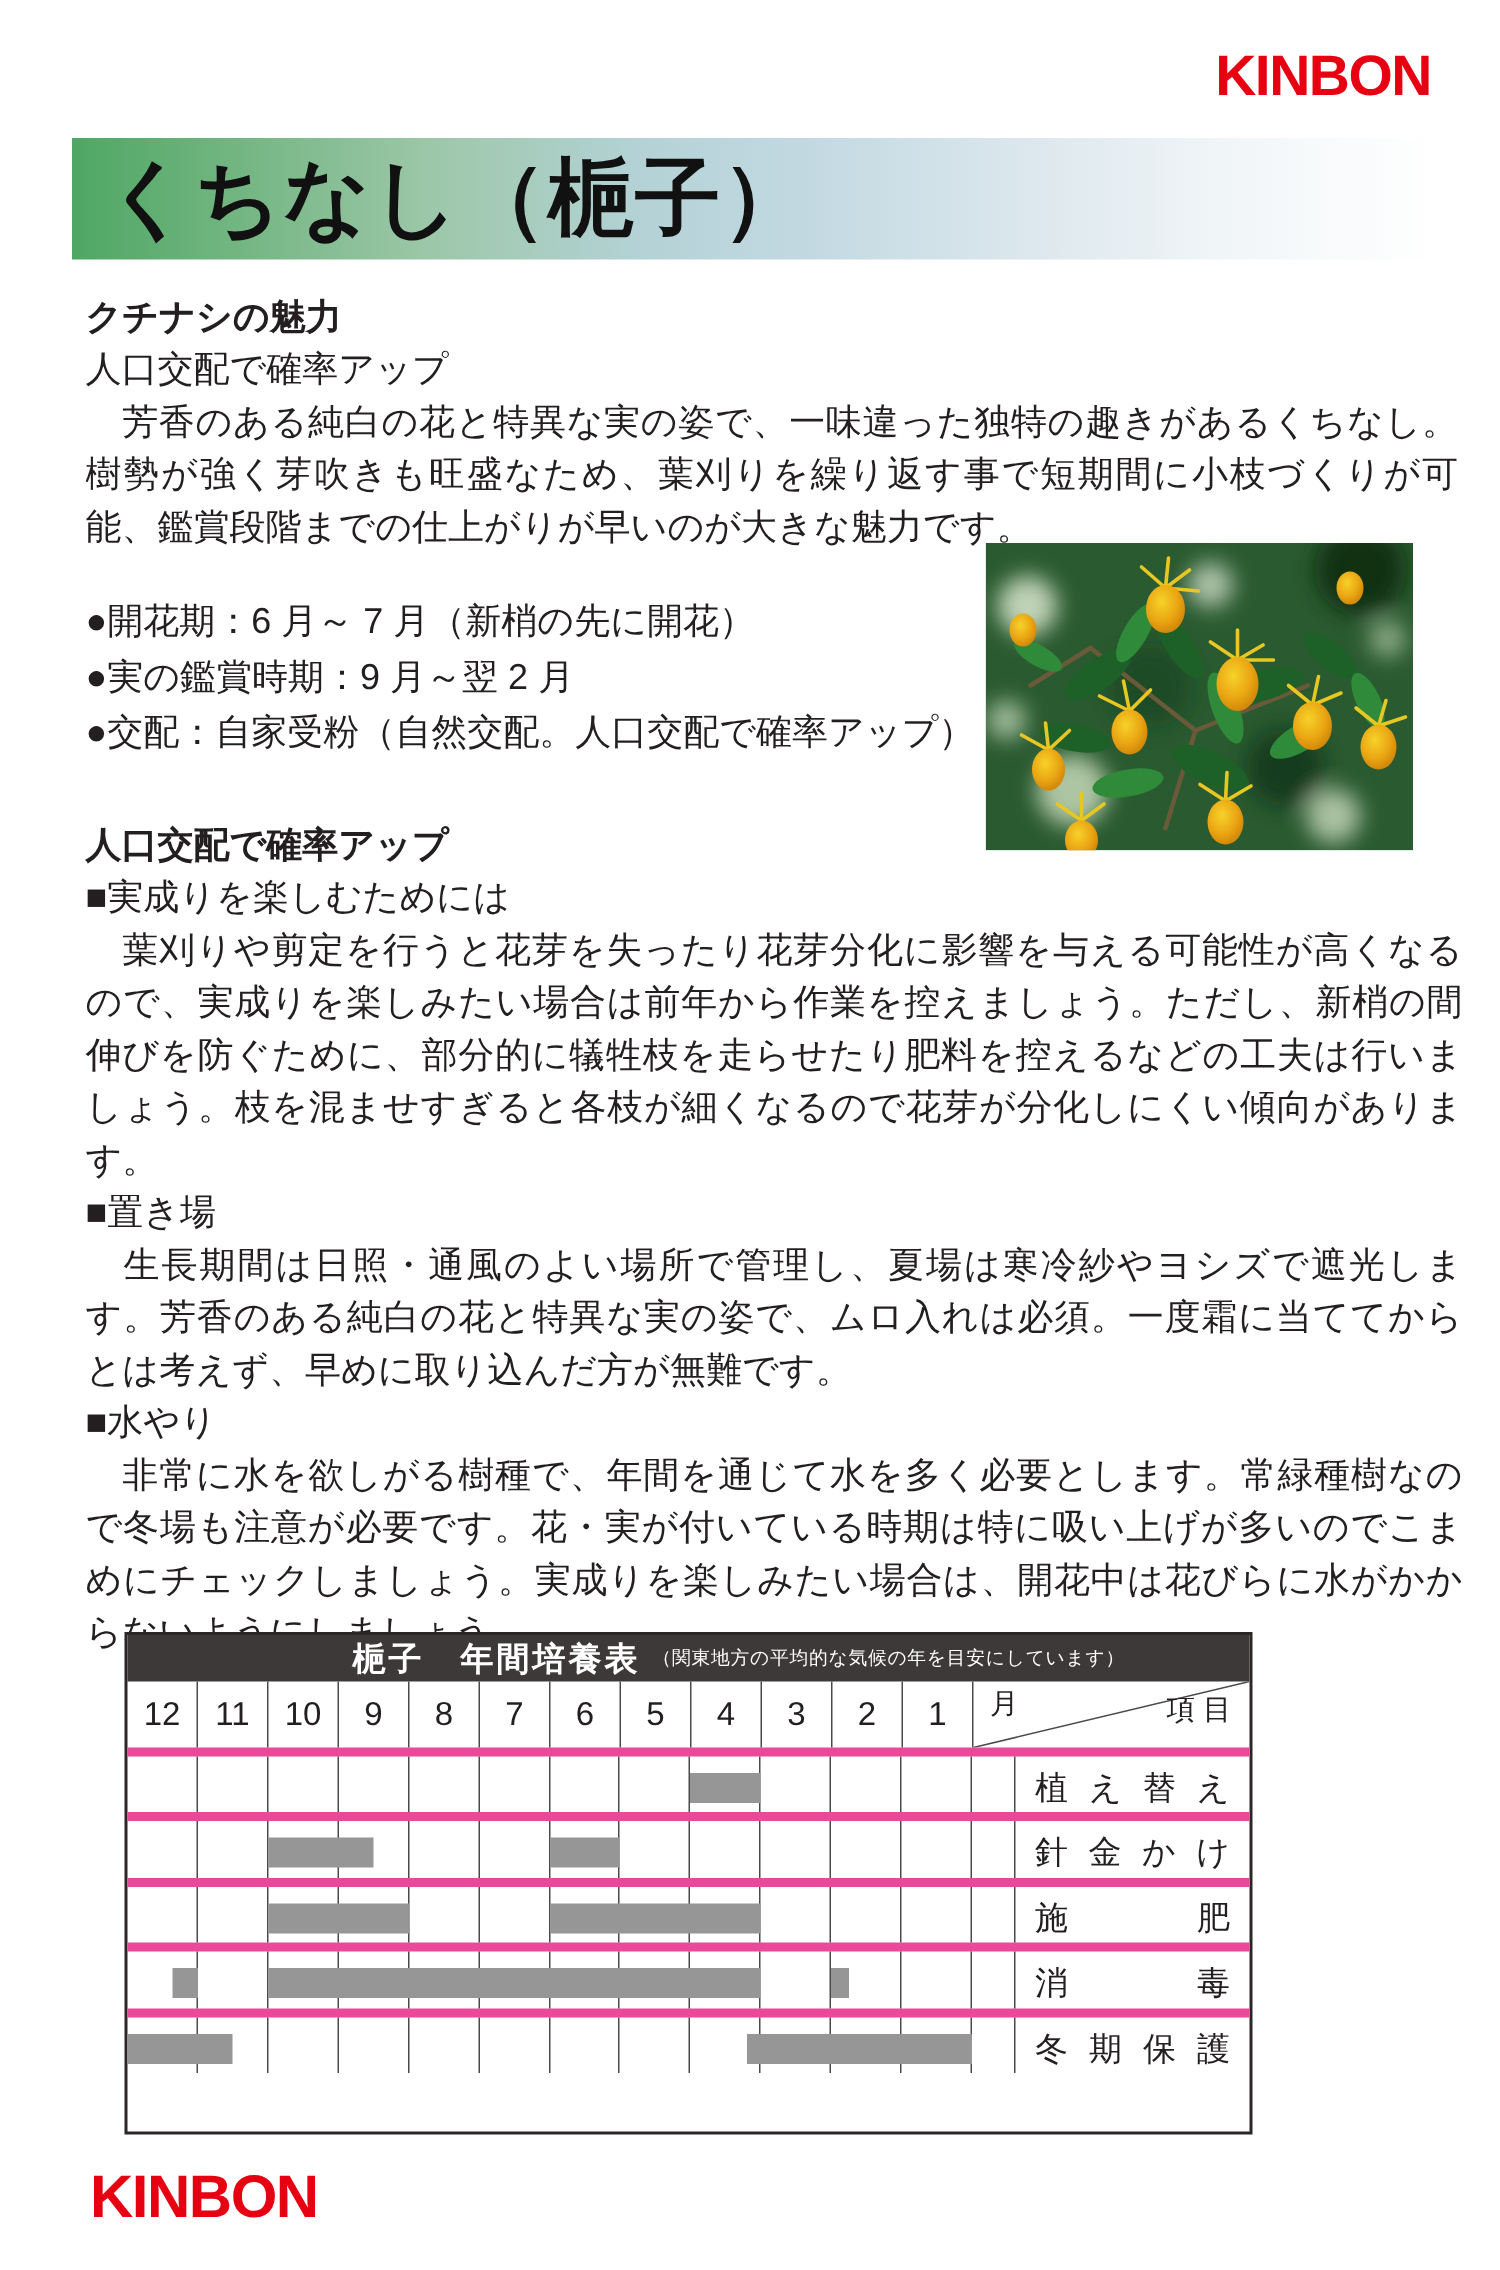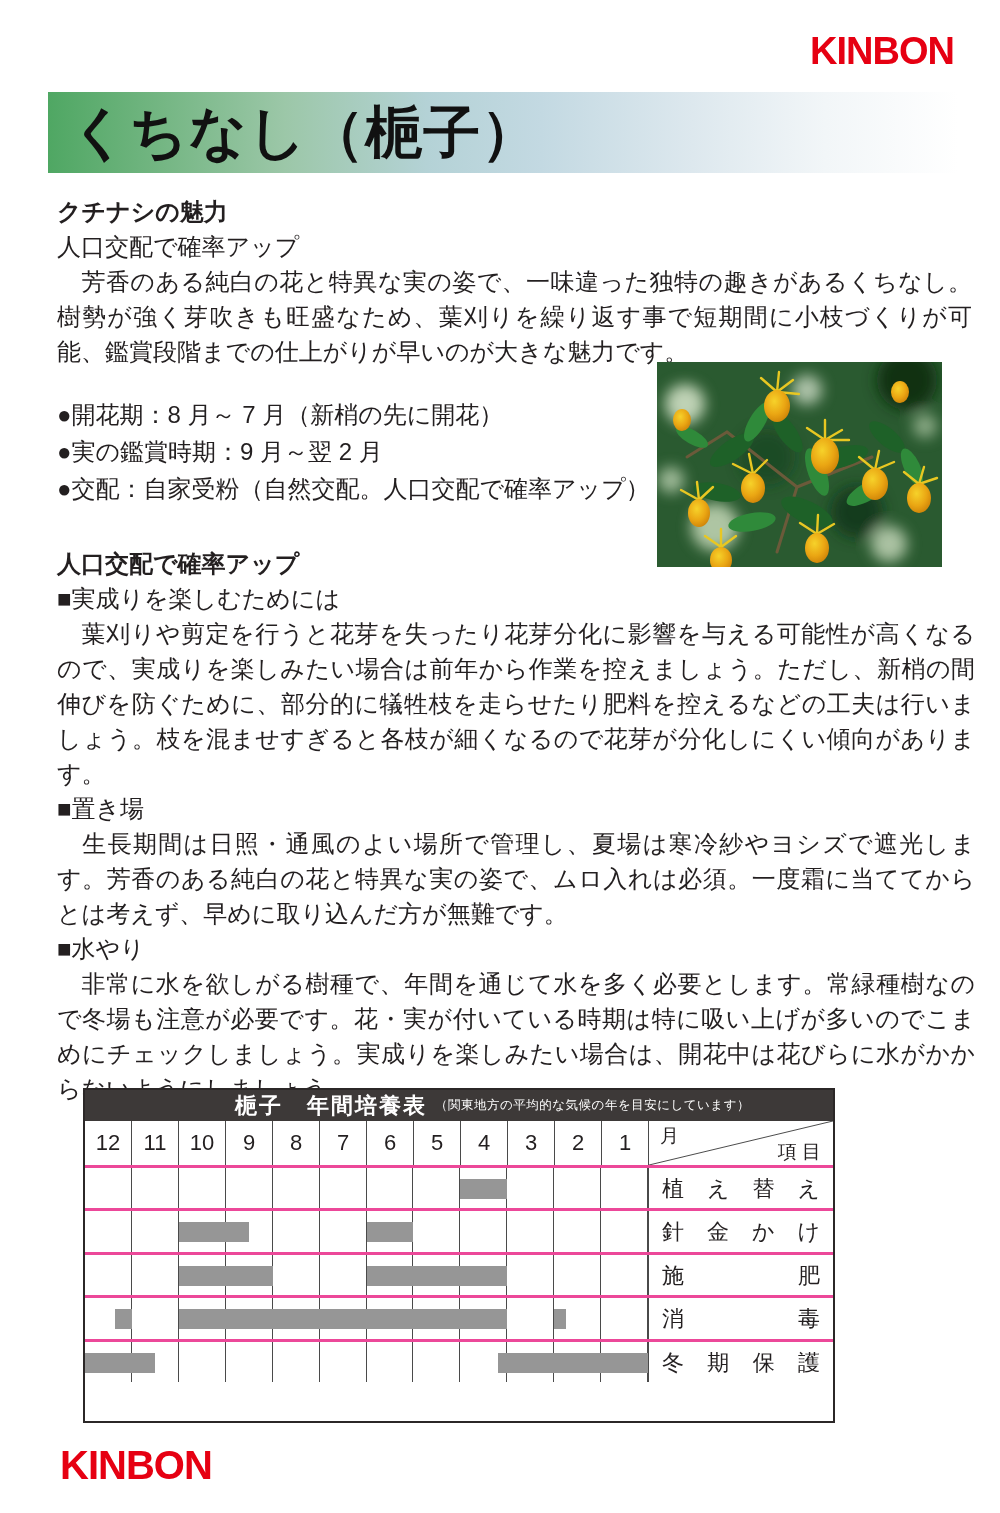--- a/index.html
+++ b/index.html
@@ -37,38 +37,38 @@
   }
   .gt-titlebar{
     height:31px;background:#3d3938;color:#fff;display:flex;align-items:center;
     padding-left:150px;box-sizing:border-box;
   }
   .gt-title-main{
     font-family:"Liberation Serif",serif;font-weight:700;font-size:22px;letter-spacing:2px;
   }
   .gt-title-note{font-size:12.5px;margin-left:8px;letter-spacing:0.5px;}
   .gt-row{display:flex;box-sizing:border-box;}
-  .gt-row.data{border-top:3px solid #ec4899;height:43.4px;}
+  .gt-row.data{border-top:6px solid #ec4899;height:43.4px;gap:28px;}
   .gt-head{height:44px;}
   .gt-chart{flex:0 0 563px;position:relative;display:flex;}
   .mcell{flex:1;border-right:1px solid #4a4a4a;box-sizing:border-box;}
   .mcell:last-child{border-right:none;}
   .mhead{
     flex:1;border-right:1px solid #4a4a4a;box-sizing:border-box;display:flex;
     align-items:center;justify-content:center;font-size:22px;font-weight:500;
   }
   .mhead:last-child{border-right:none;}
   .gt-label{
     flex:1;border-left:1px solid #4a4a4a;box-sizing:border-box;font-size:22px;
     padding:0 13px;line-height:42px;text-align:justify;text-align-last:justify;
     white-space:nowrap;
   }
   .gt-corner{flex:1;border-left:1px solid #4a4a4a;box-sizing:border-box;position:relative;}
   .gt-corner .c-month{position:absolute;left:11px;top:2px;font-size:19px;}
-  .gt-corner .c-item{position:absolute;right:12px;bottom:0;font-size:19px;text-align:center;}
+  .gt-corner .c-item{position:absolute;right:12px;bottom:12px;font-size:19px;text-align:center;}
   .gt-corner svg{position:absolute;left:0;top:0;width:100%;height:100%;}
   .bar{position:absolute;top:11px;height:20px;background:#969696;}
 </style>
 </head>
 <body>
 
 <div class="page">
 
   <div class="logo logo-top">KINBON</div>
 
@@ -76,21 +76,21 @@
     <h1>くちなし（梔子）</h1>
   </div>
 
   <div class="tblock intro">
     <div class="h-bold">クチナシの魅力</div>
     <div>人口交配で確率アップ</div>
     <div class="para">　芳香のある純白の花と特異な実の姿で、一味違った独特の趣きがあるくちなし。樹勢が強く芽吹きも旺盛なため、葉刈りを繰り返す事で短期間に小枝づくりが可能、鑑賞段階までの仕上がりが早いのが大きな魅力です。</div>
   </div>
 
   <div class="tblock facts">
-      <div class="fact-line">●開花期：8 月～ 7 月（新梢の先に開花）</div>
+      <div class="fact-line">●開花期：6 月～ 7 月（新梢の先に開花）</div>
       <div class="fact-line">●実の鑑賞時期：9 月～翌 2 月</div>
       <div class="fact-line">●交配：自家受粉（自然交配。人口交配で確率アップ）</div>
     </div>
 
   <div class="photo">
     <svg viewBox="0 0 285 205" width="285" height="205" xmlns="http://www.w3.org/2000/svg">
       <defs>
         <filter id="blur1" x="-30%" y="-30%" width="160%" height="160%">
             <feGaussianBlur stdDeviation="7"></feGaussianBlur>
           </filter>

